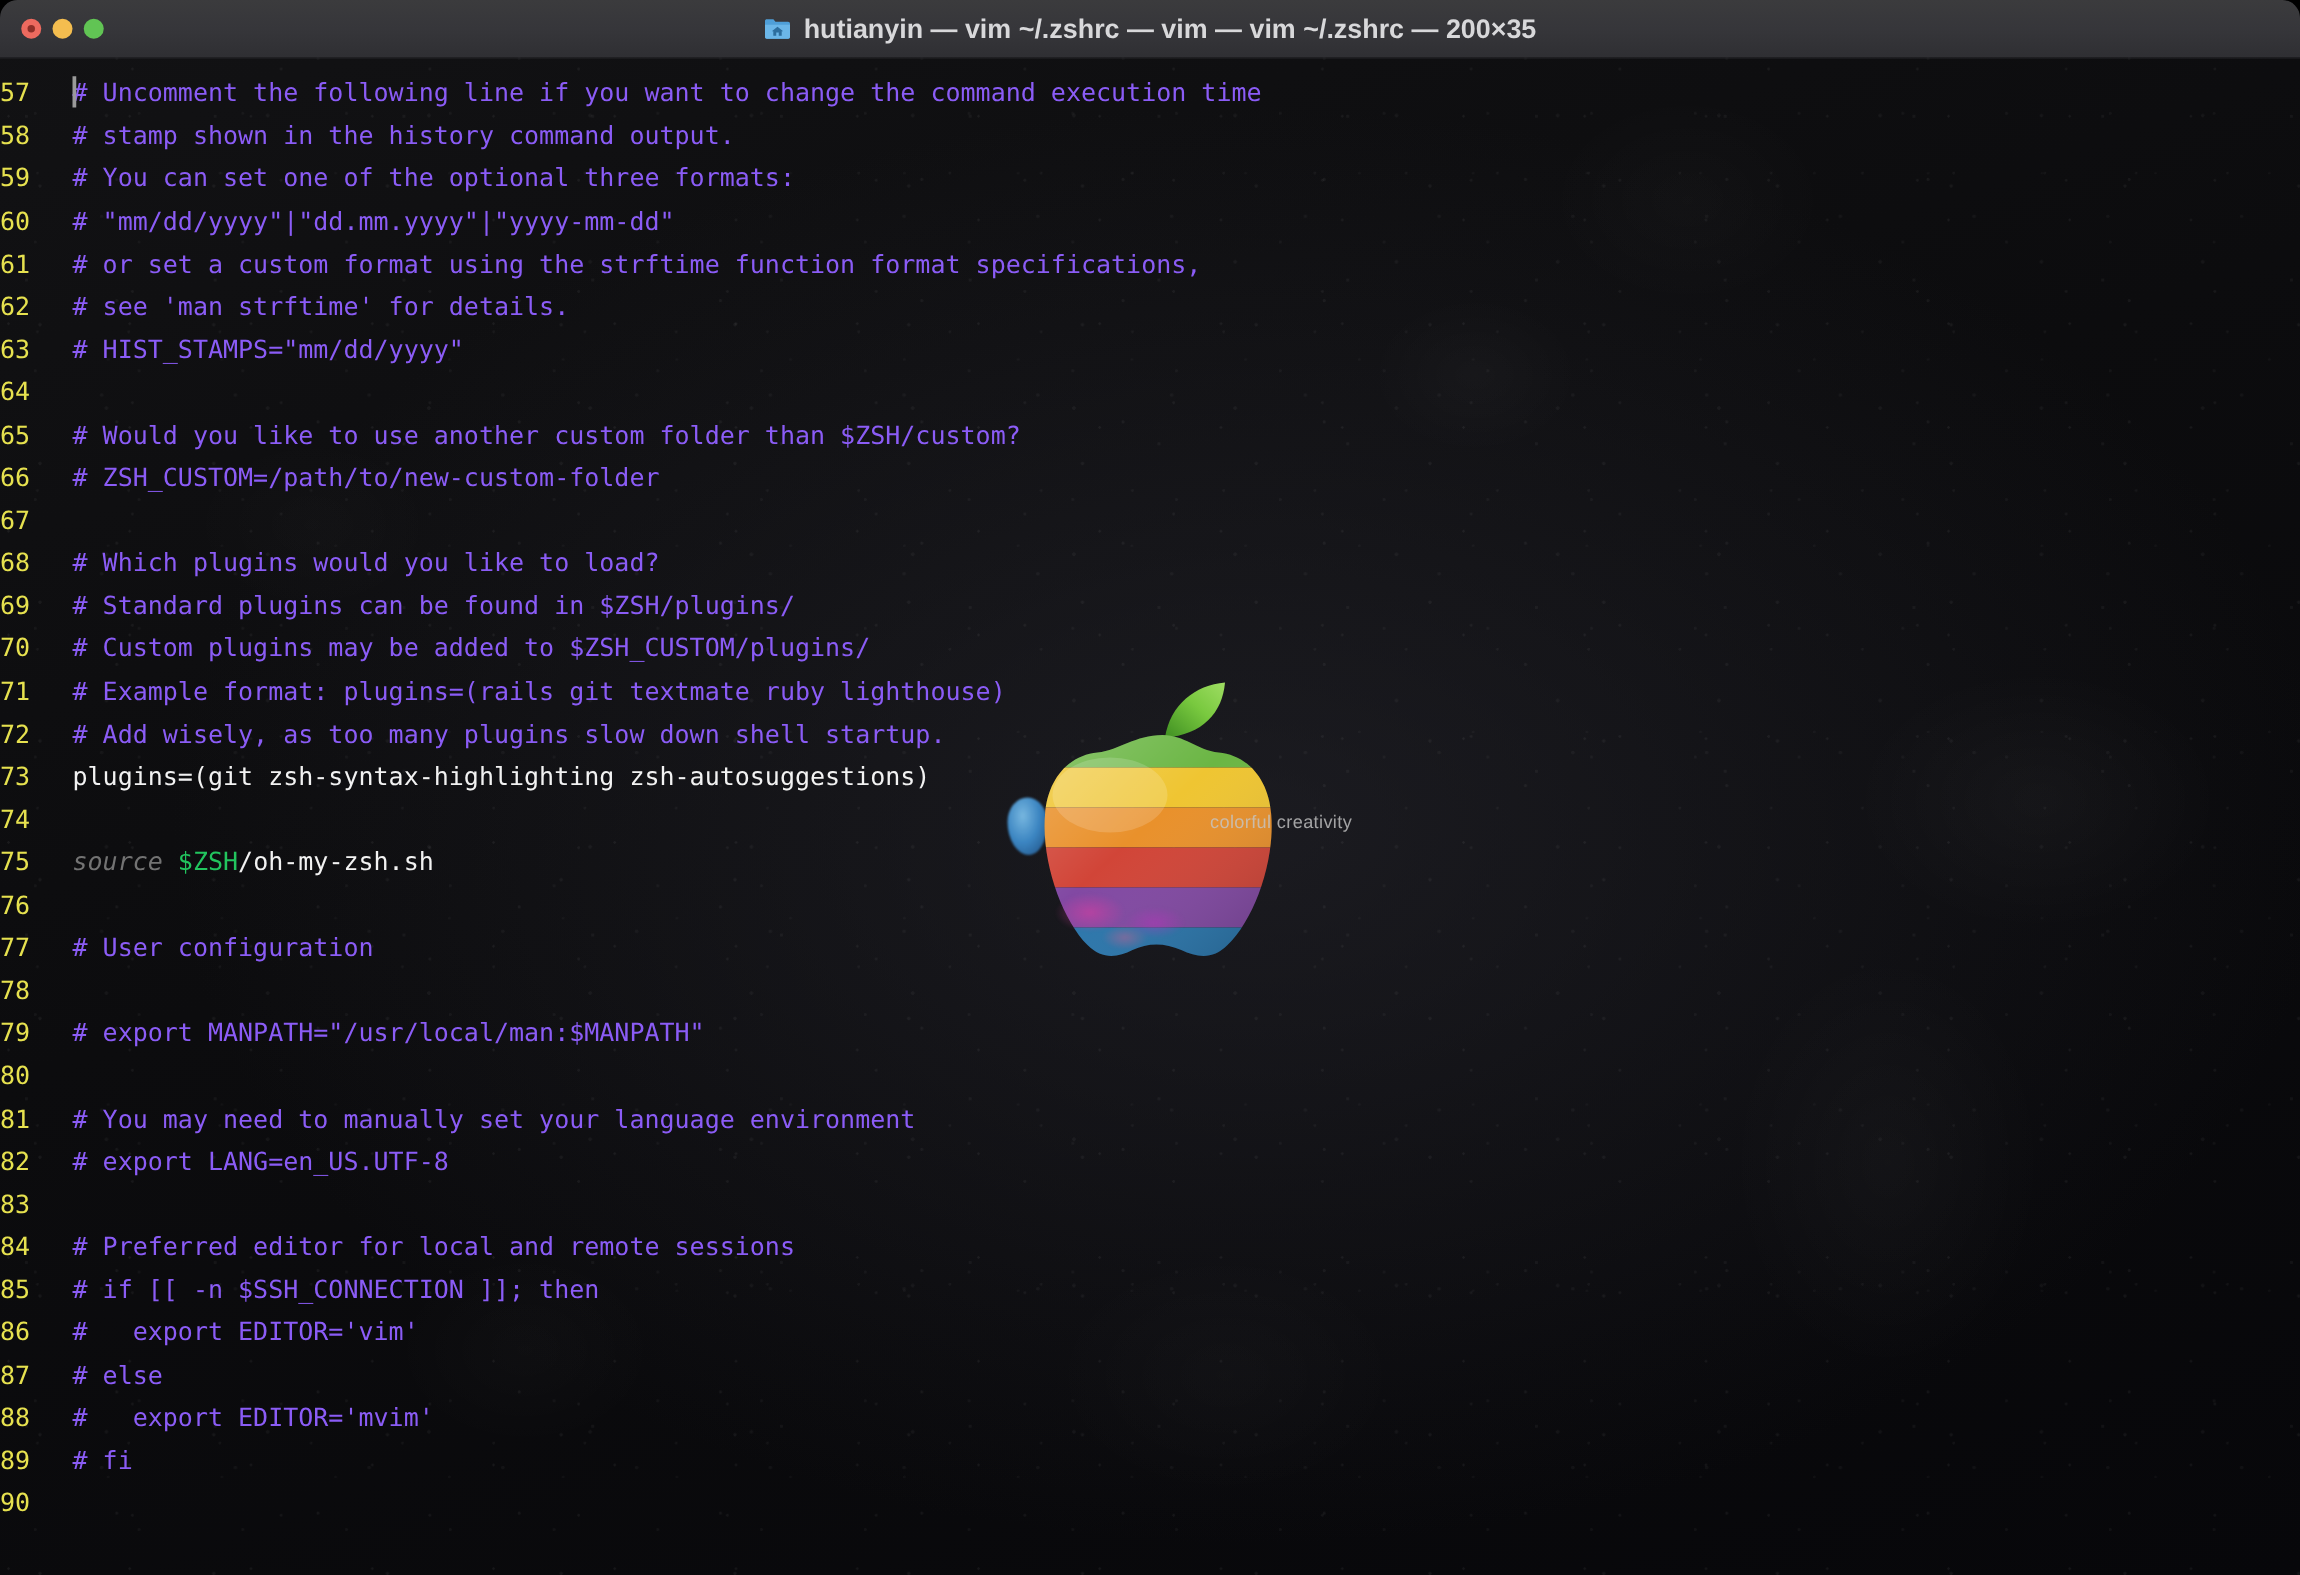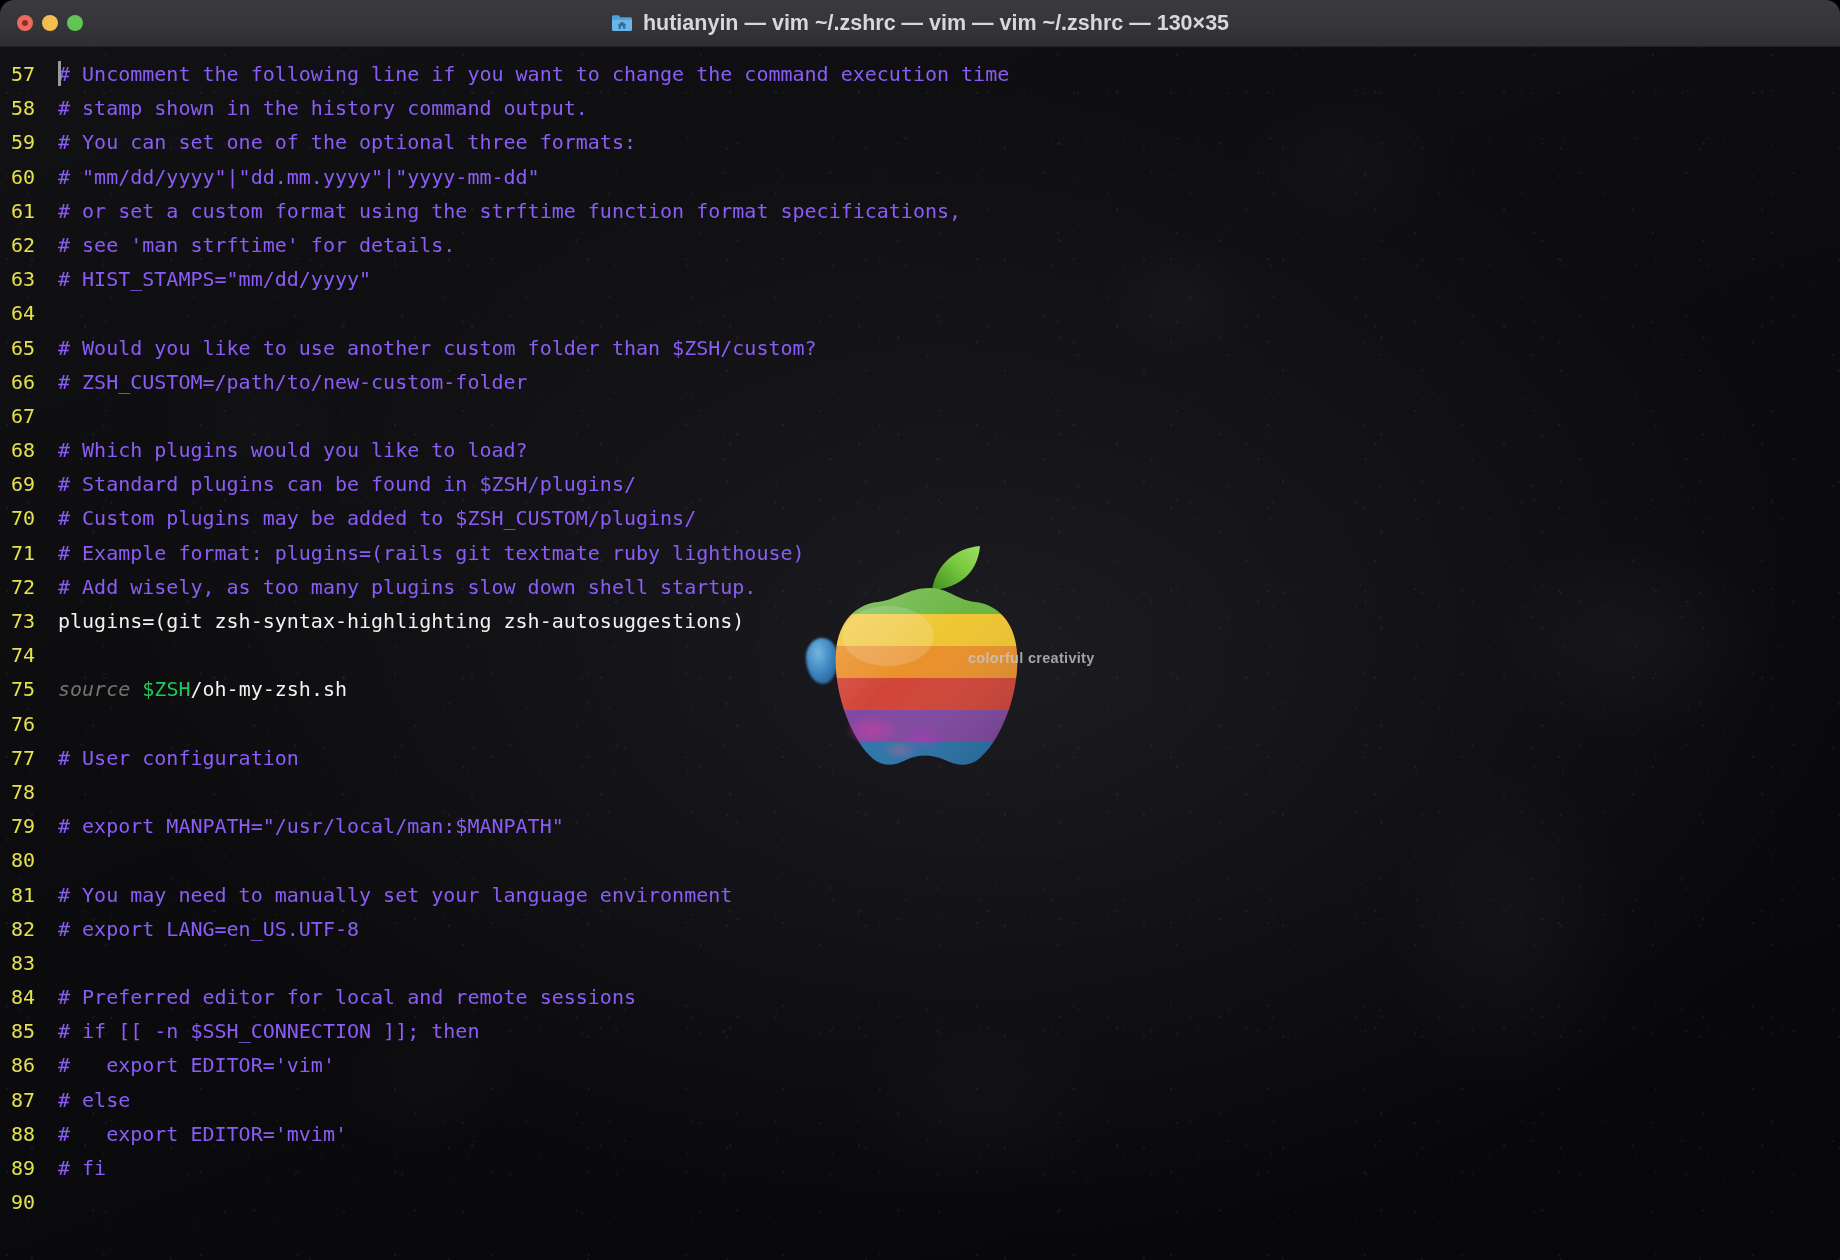--- a/index.html
+++ b/index.html
@@ -31,21 +31,20 @@
       
       radial-gradient(ellipse 210px 150px at 1630px 640px, rgba(255,255,255,0.030), rgba(255,255,255,0) 70%),
       radial-gradient(ellipse 180px 240px at 1510px 930px, rgba(255,255,255,0.026), rgba(255,255,255,0) 70%),
       radial-gradient(ellipse 120px 90px at 1180px 300px, rgba(255,255,255,0.022), rgba(255,255,255,0) 70%),
       radial-gradient(ellipse 160px 120px at 1350px 160px, rgba(255,255,255,0.020), rgba(255,255,255,0) 70%),
       radial-gradient(ellipse 150px 110px at 420px 1080px, rgba(255,255,255,0.018), rgba(255,255,255,0) 70%),
       radial-gradient(ellipse 200px 140px at 980px 1100px, rgba(255,255,255,0.020), rgba(255,255,255,0) 70%),
       radial-gradient(ellipse 140px 100px at 250px 420px, rgba(255,255,255,0.016), rgba(255,255,255,0) 70%),
       radial-gradient(ellipse 1200px 800px at 1000px 660px, rgba(40,40,48,0.55), rgba(0,0,0,0) 72%),
       linear-gradient(160deg, #121214 0%, #0c0c0e 45%, #07070a 100%);
-    font-weight: bold;
   }
   
   #speckle {
     position: absolute;
     inset: 0;
     opacity: 0.55;
     background-image:
       radial-gradient(circle at 7% 12%,  rgba(255,255,255,0.10) 0.8px, transparent 1.2px),
       radial-gradient(circle at 23% 34%, rgba(255,255,255,0.09) 1.1px, transparent 1.6px),
       radial-gradient(circle at 41% 9%,  rgba(255,255,255,0.08) 0.9px, transparent 1.3px),
@@ -176,21 +175,21 @@
   #code {
     font-family: "DejaVu Sans Mono", monospace;
     font-size: 20px;
     line-height: 34.2px;
     white-space: pre;
   }
   .row { display: block; height: 34.2px; }
   .ln {
     display: inline-block;
     width: 46px;
-    text-align: center;
+    text-align: left;
     color: #e6e14f;
     margin-right: 12px;
   }
   .txt { color: #8b5cf6; }
   .plain { color: #f2f2f2; text-align: center; }
   .kw    { color: #737373; font-style: italic; }
   .var   { color: #22c55e; }
 
   
   #cursor {
@@ -267,21 +266,21 @@
       <div class="tl tl-close"></div>
       <div class="tl tl-min"></div>
       <div class="tl tl-max"></div>
     </div>
     <div id="title-center">
       <svg id="folder-icon" viewBox="0 0 24 22" xmlns="http://www.w3.org/2000/svg">
         <path d="M1 4.2 C1 3.2 1.7 2.6 2.7 2.6 H8.4 L10.2 4.8 H21.3 C22.3 4.8 23 5.5 23 6.5 V18 C23 19 22.3 19.7 21.3 19.7 H2.7 C1.7 19.7 1 19 1 18 Z" fill="#4f9fd8"></path>
         <path d="M1 7.4 H23 V18 C23 19 22.3 19.7 21.3 19.7 H2.7 C1.7 19.7 1 19 1 18 Z" fill="#6bb6e8"></path>
         <path d="M12 9.3 L17 13.1 H15.7 V17.2 H13.1 V14.3 H10.9 V17.2 H8.3 V13.1 H7 Z" fill="#2d6e9e"></path>
       </svg>
-      <div id="title-text">hutianyin — vim ~/.zshrc — vim — vim ~/.zshrc — 130×35</div>
+      <div id="title-text">hutianyin — vim ~/.zshrc — vim — vim ~/.zshrc — 200×35</div>
     </div>
   </div>
 
   <div id="terminal">
     <div id="code"><span class="row"><span class="ln">57</span><span id="cursor"></span><span class="txt"># Uncomment the following line if you want to change the command execution time</span></span><span class="row"><span class="ln">58</span><span class="txt"># stamp shown in the history command output.</span></span><span class="row"><span class="ln">59</span><span class="txt"># You can set one of the optional three formats:</span></span><span class="row"><span class="ln">60</span><span class="txt"># "mm/dd/yyyy"|"dd.mm.yyyy"|"yyyy-mm-dd"</span></span><span class="row"><span class="ln">61</span><span class="txt"># or set a custom format using the strftime function format specifications,</span></span><span class="row"><span class="ln">62</span><span class="txt"># see 'man strftime' for details.</span></span><span class="row"><span class="ln">63</span><span class="txt"># HIST_STAMPS="mm/dd/yyyy"</span></span><span class="row"><span class="ln">64</span></span><span class="row"><span class="ln">65</span><span class="txt"># Would you like to use another custom folder than $ZSH/custom?</span></span><span class="row"><span class="ln">66</span><span class="txt"># ZSH_CUSTOM=/path/to/new-custom-folder</span></span><span class="row"><span class="ln">67</span></span><span class="row"><span class="ln">68</span><span class="txt"># Which plugins would you like to load?</span></span><span class="row"><span class="ln">69</span><span class="txt"># Standard plugins can be found in $ZSH/plugins/</span></span><span class="row"><span class="ln">70</span><span class="txt"># Custom plugins may be added to $ZSH_CUSTOM/plugins/</span></span><span class="row"><span class="ln">71</span><span class="txt"># Example format: plugins=(rails git textmate ruby lighthouse)</span></span><span class="row"><span class="ln">72</span><span class="txt"># Add wisely, as too many plugins slow down shell startup.</span></span><span class="row"><span class="ln">73</span><span class="plain">plugins=(git zsh-syntax-highlighting zsh-autosuggestions)</span></span><span class="row"><span class="ln">74</span></span><span class="row"><span class="ln">75</span><span class="kw">source </span><span class="var">$ZSH</span><span class="plain">/oh-my-zsh.sh</span></span><span class="row"><span class="ln">76</span></span><span class="row"><span class="ln">77</span><span class="txt"># User configuration</span></span><span class="row"><span class="ln">78</span></span><span class="row"><span class="ln">79</span><span class="txt"># export MANPATH="/usr/local/man:$MANPATH"</span></span><span class="row"><span class="ln">80</span></span><span class="row"><span class="ln">81</span><span class="txt"># You may need to manually set your language environment</span></span><span class="row"><span class="ln">82</span><span class="txt"># export LANG=en_US.UTF-8</span></span><span class="row"><span class="ln">83</span></span><span class="row"><span class="ln">84</span><span class="txt"># Preferred editor for local and remote sessions</span></span><span class="row"><span class="ln">85</span><span class="txt"># if [[ -n $SSH_CONNECTION ]]; then</span></span><span class="row"><span class="ln">86</span><span class="txt">#   export EDITOR='vim'</span></span><span class="row"><span class="ln">87</span><span class="txt"># else</span></span><span class="row"><span class="ln">88</span><span class="txt">#   export EDITOR='mvim'</span></span><span class="row"><span class="ln">89</span><span class="txt"># fi</span></span><span class="row"><span class="ln">90</span></span></div>
   </div>
 
 </div>
 
 </body></html>

